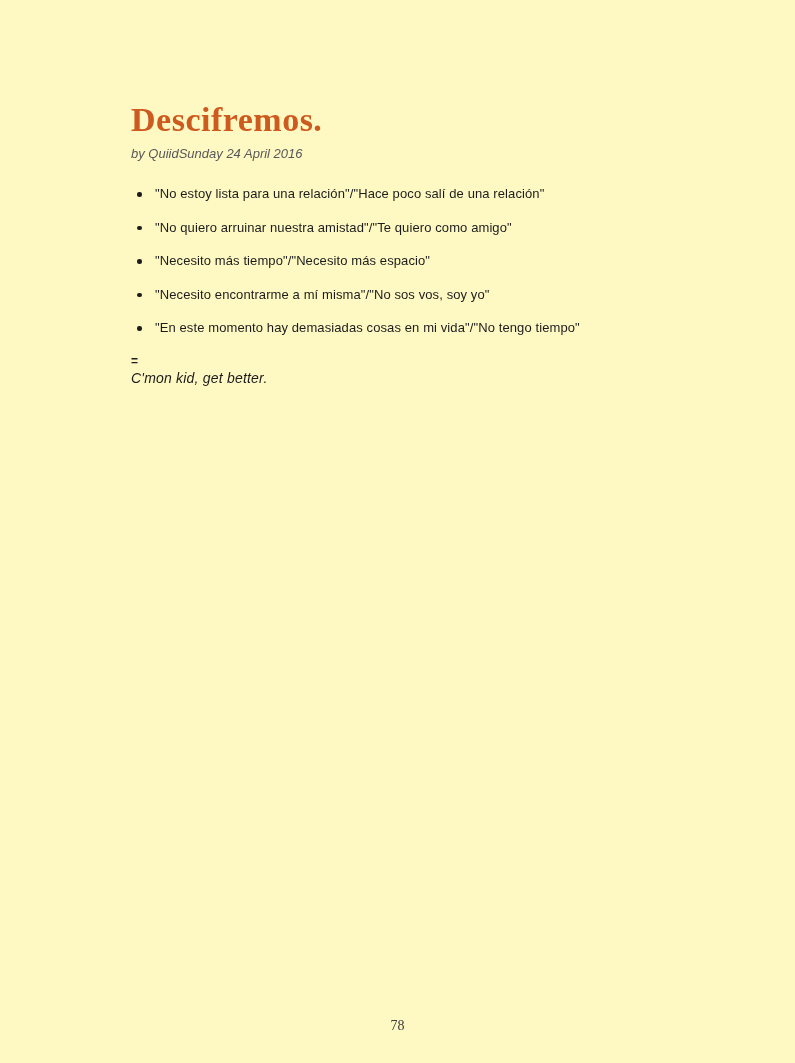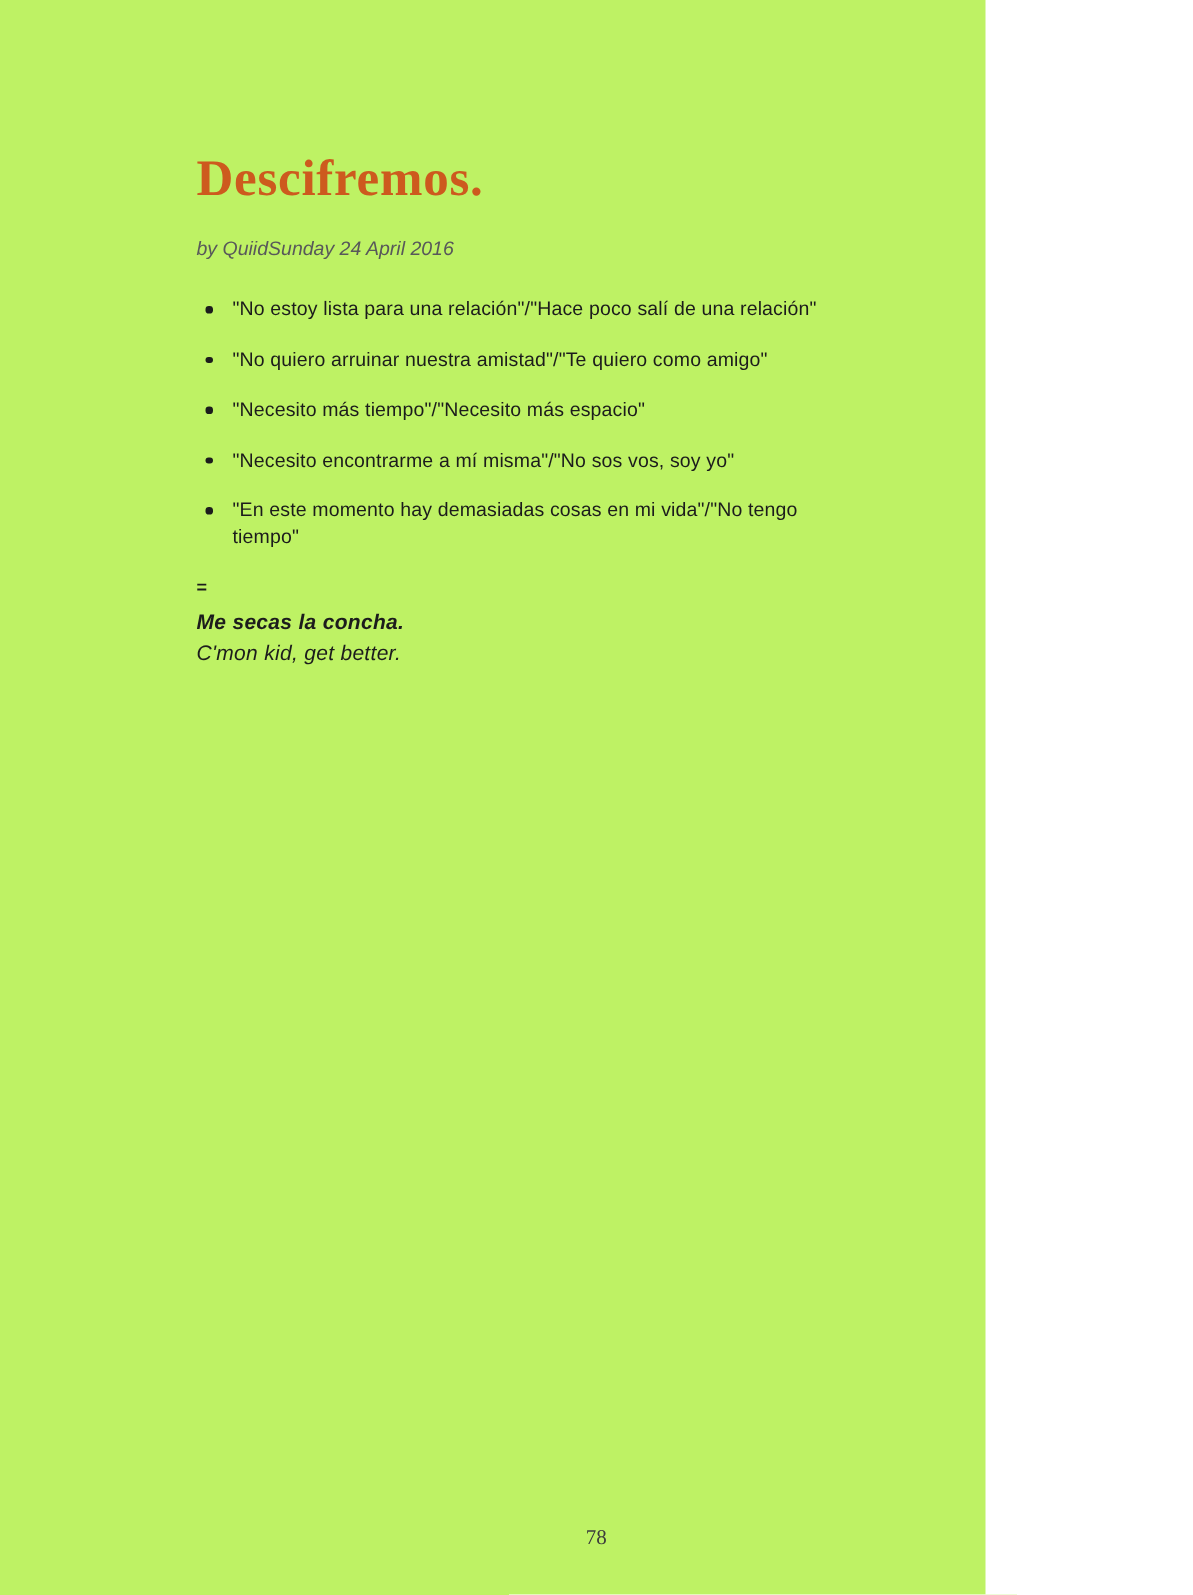--- a/index.html
+++ b/index.html
@@ -5,40 +5,40 @@
   * { margin: 0; padding: 0; box-sizing: border-box; }
   html, body {
     width: 795px;
     height: 1063px;
     background: #ffffff;
     font-family: "Liberation Sans", sans-serif;
     overflow: hidden;
   }
   .page {
     position: relative;
-    width: 657px;
+    width: 795px;
     height: 1063px;
-    background: #bef264;
+    background: #fef9c3;
   }
   .content {
     position: absolute;
     top: 103px;
     left: 131px;
     right: 100px;
   }
   .title {
     font-family: "Liberation Serif", serif;
     font-weight: bold;
     font-size: 34px;
     line-height: 1.0;
     color: #cd5a1e;
     letter-spacing: 0.5px;
   }
   .byline {
-    margin-top: 21px;
+    margin-top: 9px;
     font-size: 13px;
     font-style: italic;
     color: #58585a;
     line-height: 15px;
   }
   ul.excuse-list {
     list-style: none;
     margin-top: 24px;
     color: #1c1c1c;
     font-size: 13px;
@@ -124,21 +124,20 @@
         <span>"Necesito encontrarme a mí misma"/"No sos vos, soy yo"</span>
       </li>
       <li>
         <span class="bullet-dot"></span>
         <span>"En este momento hay demasiadas cosas en mi vida"/"No tengo tiempo"</span>
       </li>
     </ul>
 
     <p class="equals">=</p>
 
-    <p class="punchline-bold">Me secas la concha.</p>
 
     <p class="punchline-italic">C'mon kid, get better.</p>
 
   </div>
 
   <div class="page-footer">
     <span class="page-number">78</span>
   </div>
 </div>
 

